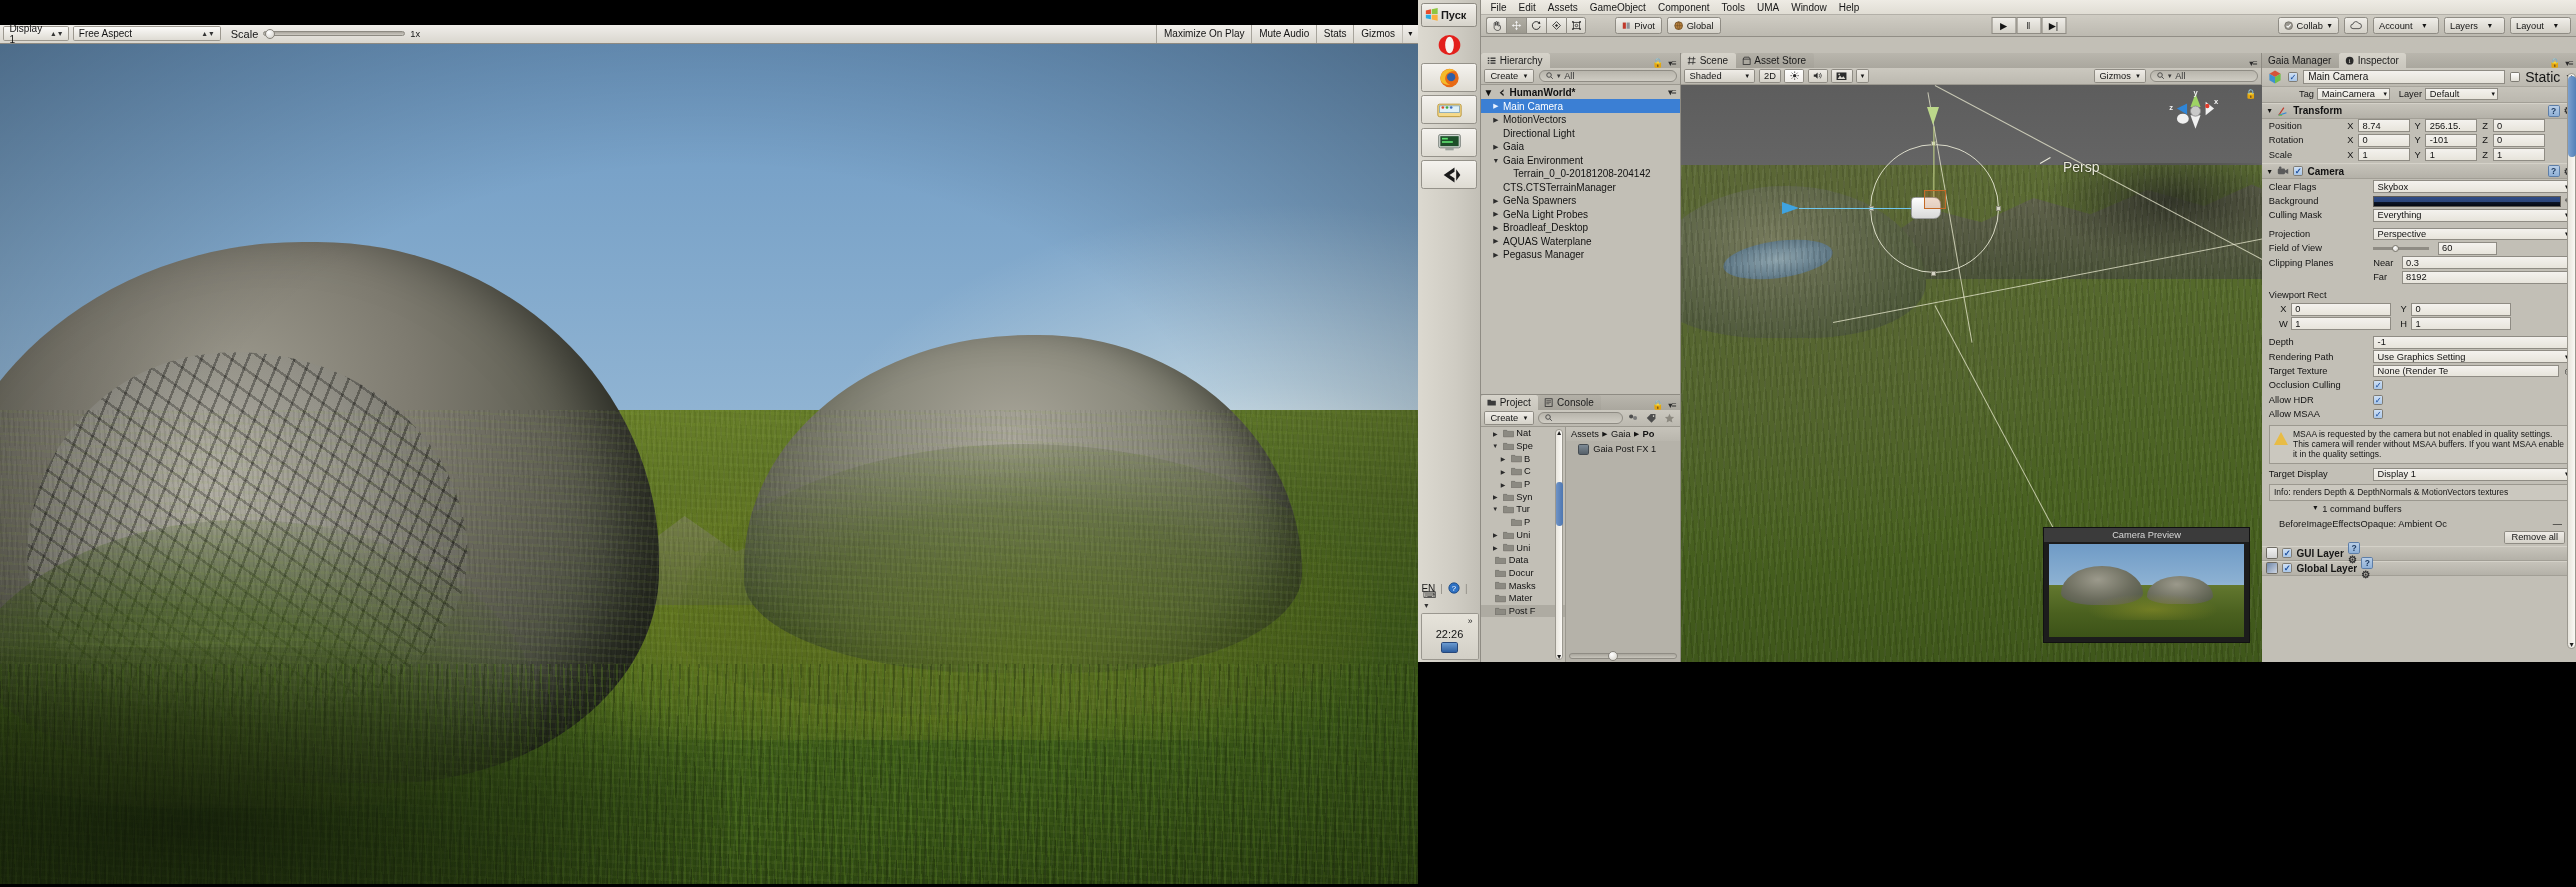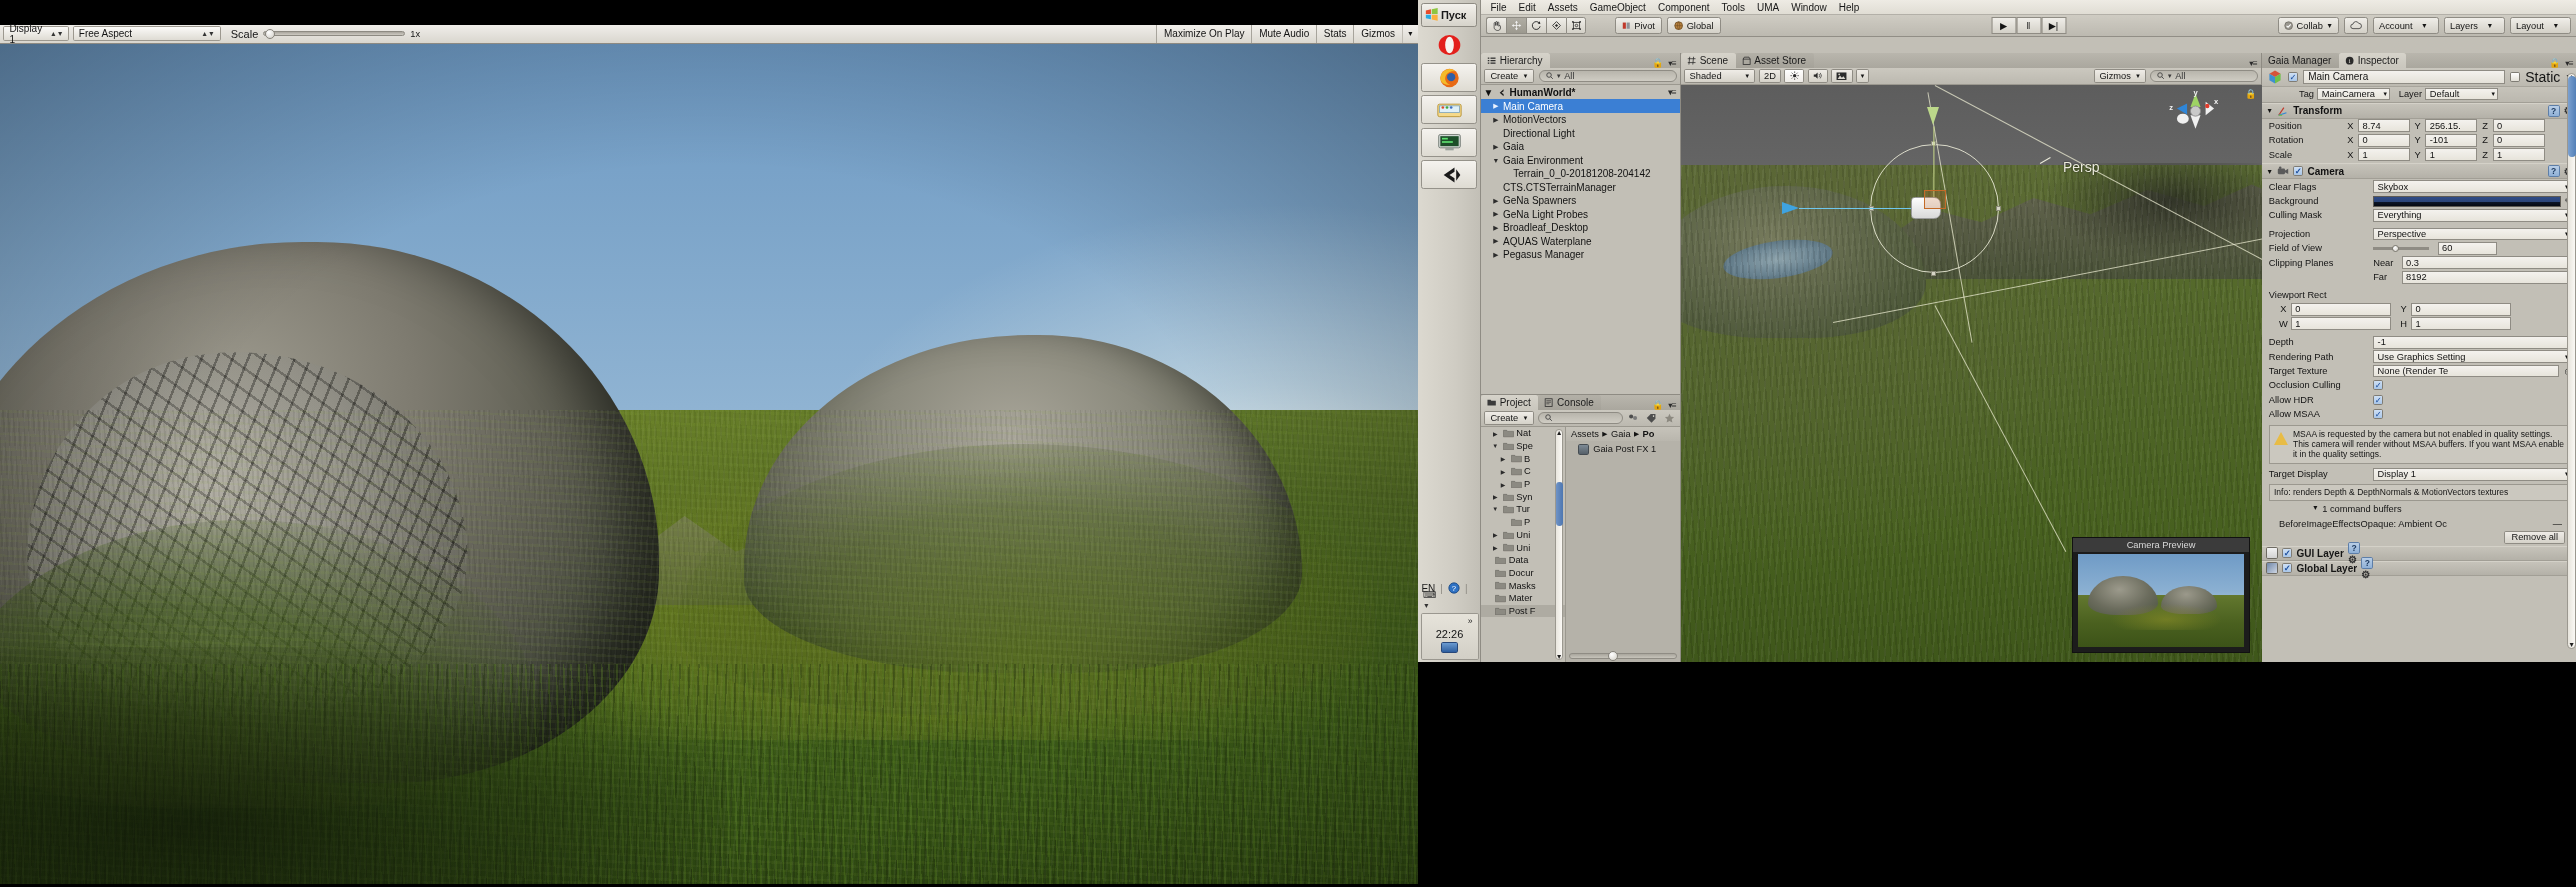--- a/index.html
+++ b/index.html
@@ -429,21 +429,21 @@
     border-right: 6.8px solid transparent; border-bottom: 18.6px solid #bcd88a;
   }
   .sc-arrow-blue {
     position:absolute; width: 0; height:0; border-top: 6.8px solid transparent;
     border-bottom: 6.8px solid transparent; border-right: 17px solid #3fa3e0;
   }
   .sc-persp { position:absolute; color: #ececdc; font-size: 14px; text-shadow: 0 0 1.7px #000; }
   .sc-axisgizmo { position:absolute; right: 37px; top: 5px; width: 59px; height: 54px; }
   .sc-lock-ico { position:absolute; right: 5px; top: 3.4px; font-size: 9.3px; color:#cfcfcf; }
   
-  .cam-preview { position:absolute; right: 12px; bottom: 9px; width: 178px; height: 116px;
+  .cam-preview { position:absolute; right: 12px; bottom: 19px; width: 207px; height: 116px;
     background: #1c1c1c; border: 0.8px solid #111; }
   .cam-preview .hdr { height: 14.4px; display:flex; align-items:center; justify-content:center;
      color: #d8d8d8; font-size: 9.3px; background: #3b3b3b; }
   .cam-preview .body { position:absolute; left: 5px; right: 5px; top: 16px; bottom: 5px; overflow:hidden;
      background: linear-gradient(to bottom,#6f9bc6 0%,#8bb0d2 40%,#b9d0e2 70%,#e4eef3 100%); }
   .cp-ground { position:absolute; left:0; bottom:0; width:100%; height: 56%;
      background: linear-gradient(to bottom,#63782f,#4a601f 55%,#3c5318); }
   .cp-hill1 { position:absolute; left: 6%; bottom: 34%; width: 42%; height: 42%;
      background: radial-gradient(ellipse at 45% 35%, #9c9a8c, #6b6c5d 55%, #4b5340 100%);
      border-radius: 50% 50% 40% 40% / 70% 70% 30% 30%; }

